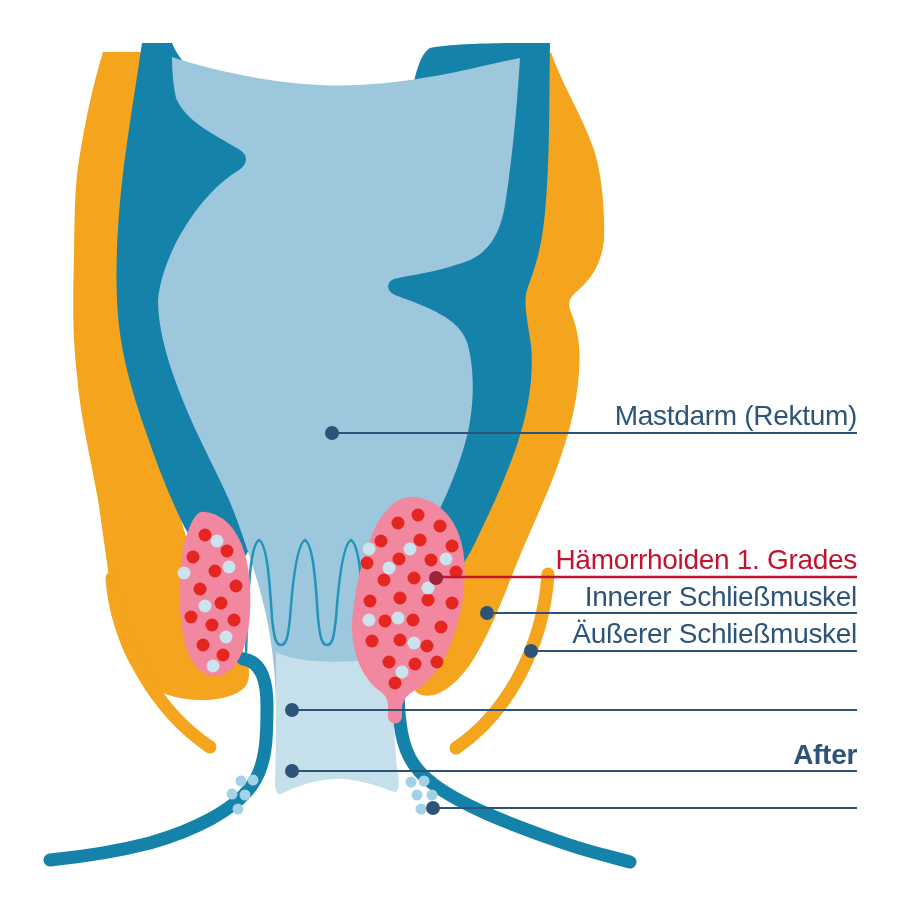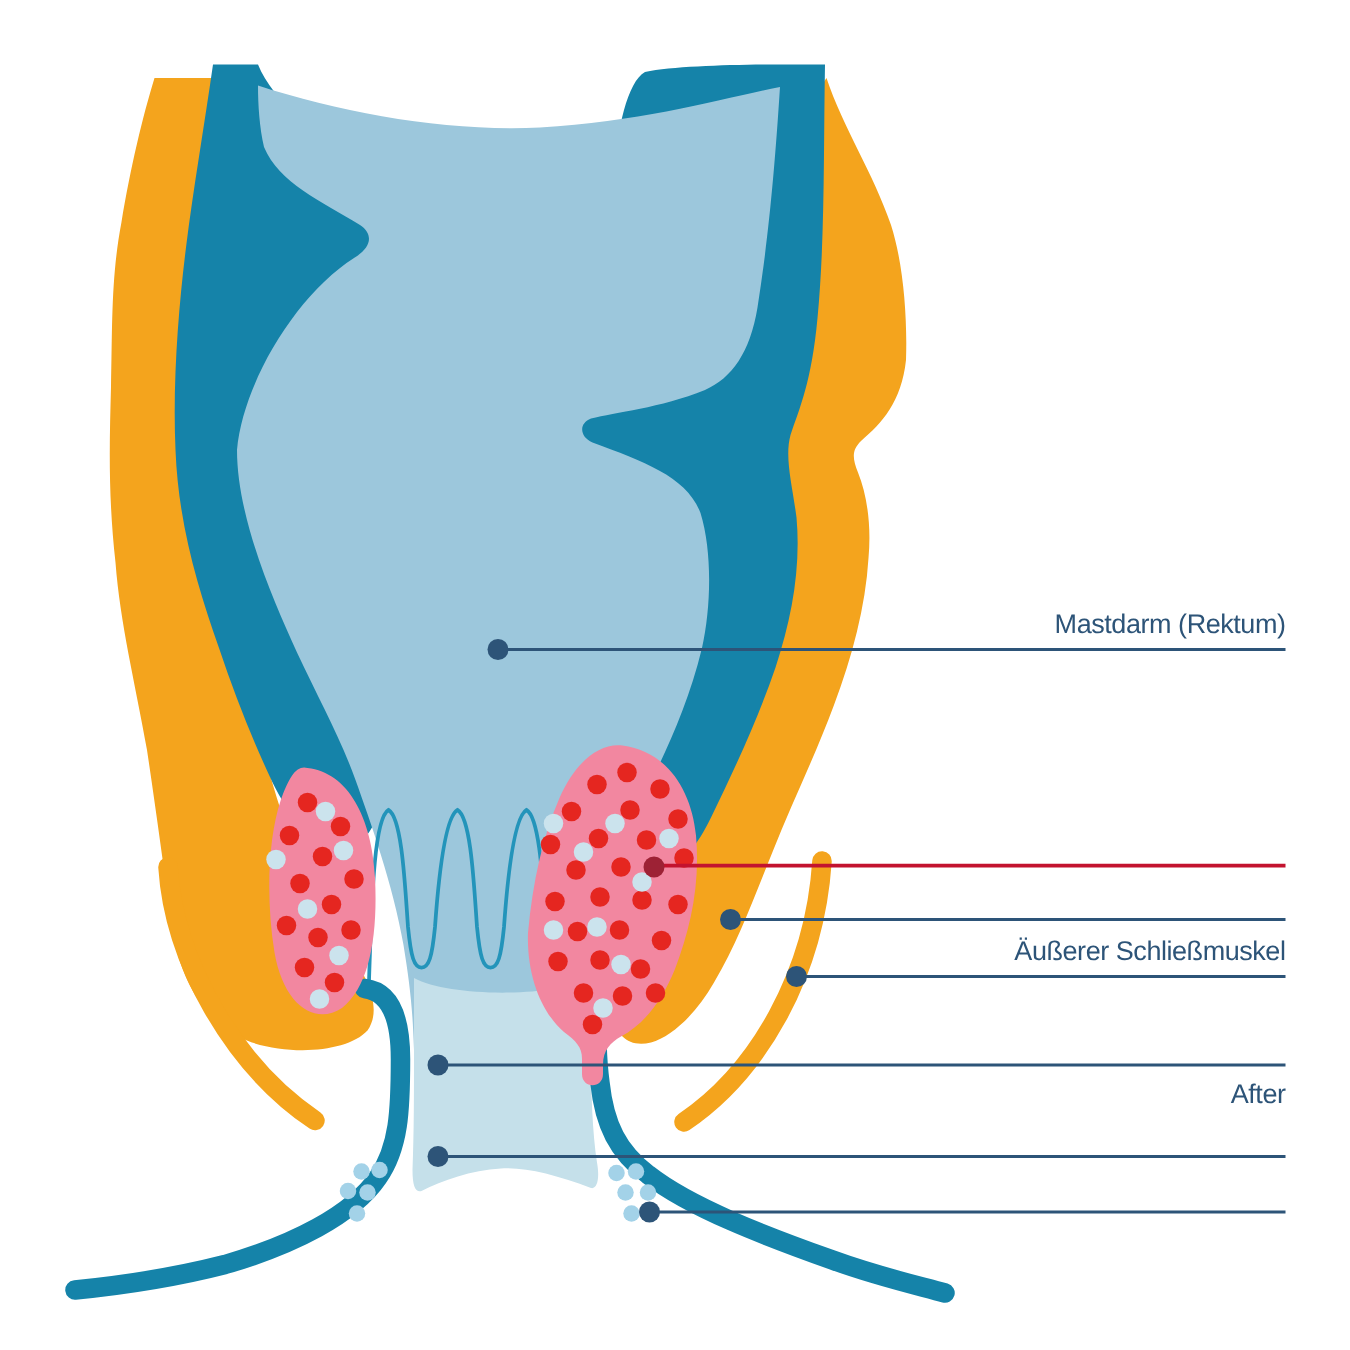--- a/index.html
+++ b/index.html
@@ -11,34 +11,34 @@
     overflow: hidden;
     font-family: "Liberation Sans", sans-serif;
   }
   .illustration {
     position: absolute;
     top: 0; left: 0;
   }
   .label {
     position: absolute;
     right: 43px;
-    font-size: 18px;
+    font-size: 28px;
     line-height: 30px;
     letter-spacing: -0.3px;
     color: #2D5478;
     white-space: nowrap;
     text-align: right;
   }
   .label.red { color: #C3132F; }
   .label-rektum        { top: 401px; }
   .label-haemorrhoiden { top: 545px; }
   .label-innerer       { top: 582px; }
   .label-aeusserer     { top: 619px; margin-left: 30px; }
   .label-analkanal     { top: 679px; }
-  .label-after         { top: 714px; }
+  .label-after         { top: 740px; font-weight: bold; }
   .label-perianalvenen { top: 776px; }
 </style>
 </head>
 <body>
 
 <div class="stage">
 
   <svg class="illustration" width="900" height="900" viewBox="0 0 900 900" xmlns="http://www.w3.org/2000/svg">
 
     <g>
@@ -298,16 +298,18 @@
       <circle cx="436" cy="578" r="7" fill="#9D2235"></circle>
       <circle cx="487" cy="613" r="7"></circle>
       <circle cx="531" cy="651" r="7"></circle>
       <circle cx="292" cy="710" r="7"></circle>
       <circle cx="292" cy="771" r="7"></circle>
       <circle cx="433" cy="808" r="7"></circle>
     </g>
   </svg>
 
   <div class="label label-rektum">Mastdarm (Rektum)</div>
+  <div class="label red label-haemorrhoiden">Hämorrhoiden 1. Grades</div>
+  <div class="label label-innerer">Innerer Schließmuskel</div>
   <div class="label label-aeusserer">Äußerer Schließmuskel</div>
   <div class="label label-after">After</div>
 
 </div>
 
 </body></html>

